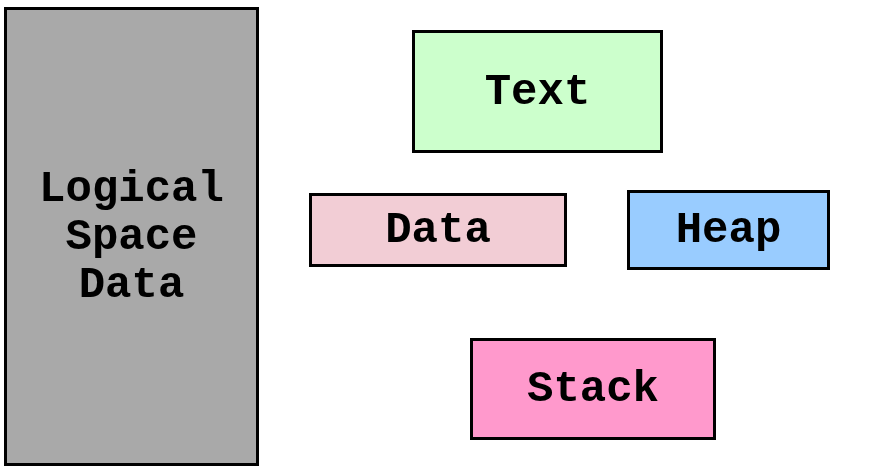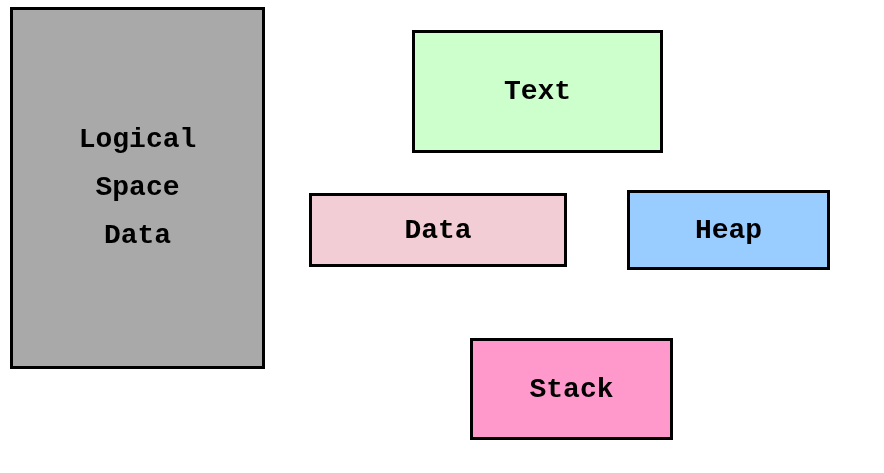--- a/index.html
+++ b/index.html
@@ -17,28 +17,28 @@
   }
   .box {
     position: absolute;
     border: 3px solid #000000;
     box-sizing: border-box;
     display: flex;
     align-items: center;
     justify-content: center;
     color: #000000;
     font-weight: bold;
-    font-size: 28px;
+    font-size: 44px;
     text-align: center;
   }
   .box-memory {
-    left: 10px;
+    left: 4px;
     top: 7px;
     width: 255px;
-    height: 362px;
+    height: 459px;
   }
   .box-memory .label-lines {
     line-height: 48px;
   }
   .box-text {
     left: 412px;
     top: 30px;
     width: 251px;
     height: 123px;
   }
@@ -51,21 +51,21 @@
   }
   .box-heap {
     left: 627px;
     top: 190px;
     width: 203px;
     height: 80px;
   }
   .box-stack {
     left: 470px;
     top: 338px;
-    width: 203px;
+    width: 246px;
     height: 102px;
   }
 </style>
 </head>
 <body>
 
 <div class="canvas">
 
   <div class="box box-memory" style="background: rgb(169, 169, 169);">
     <div class="label-lines">

